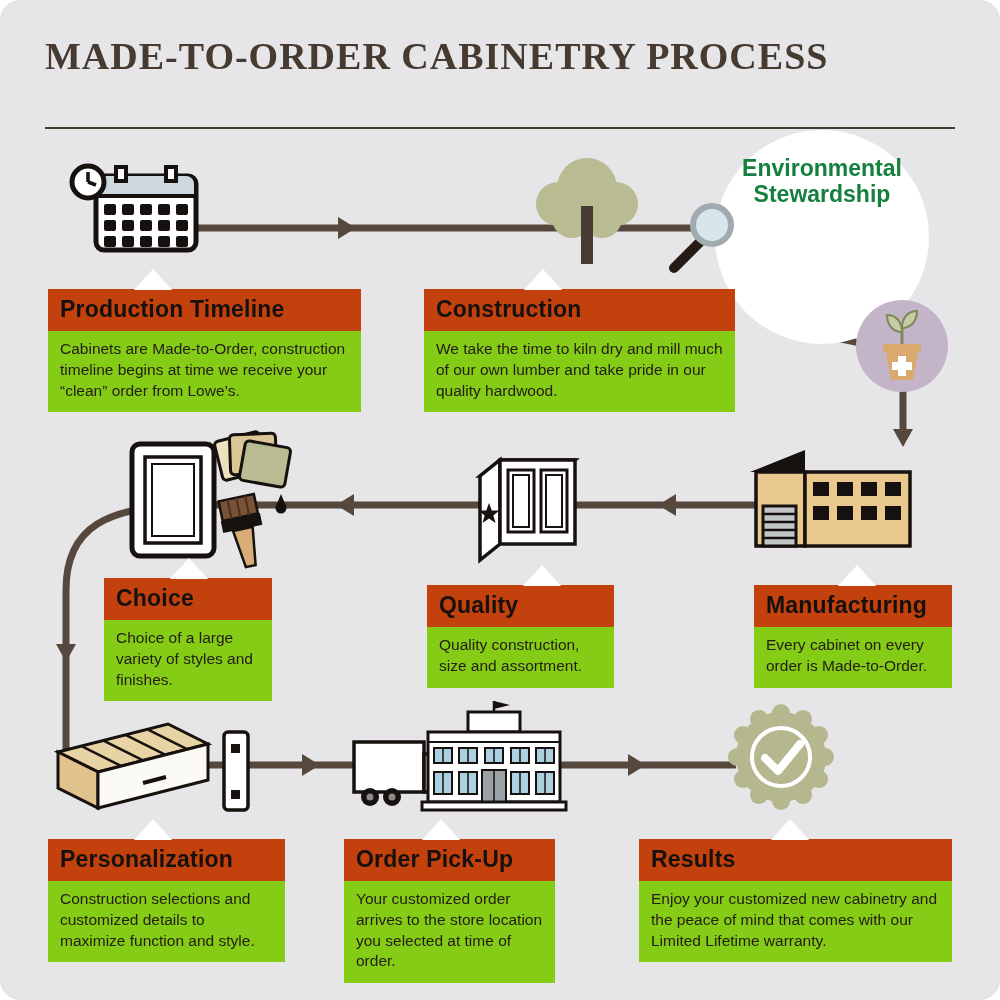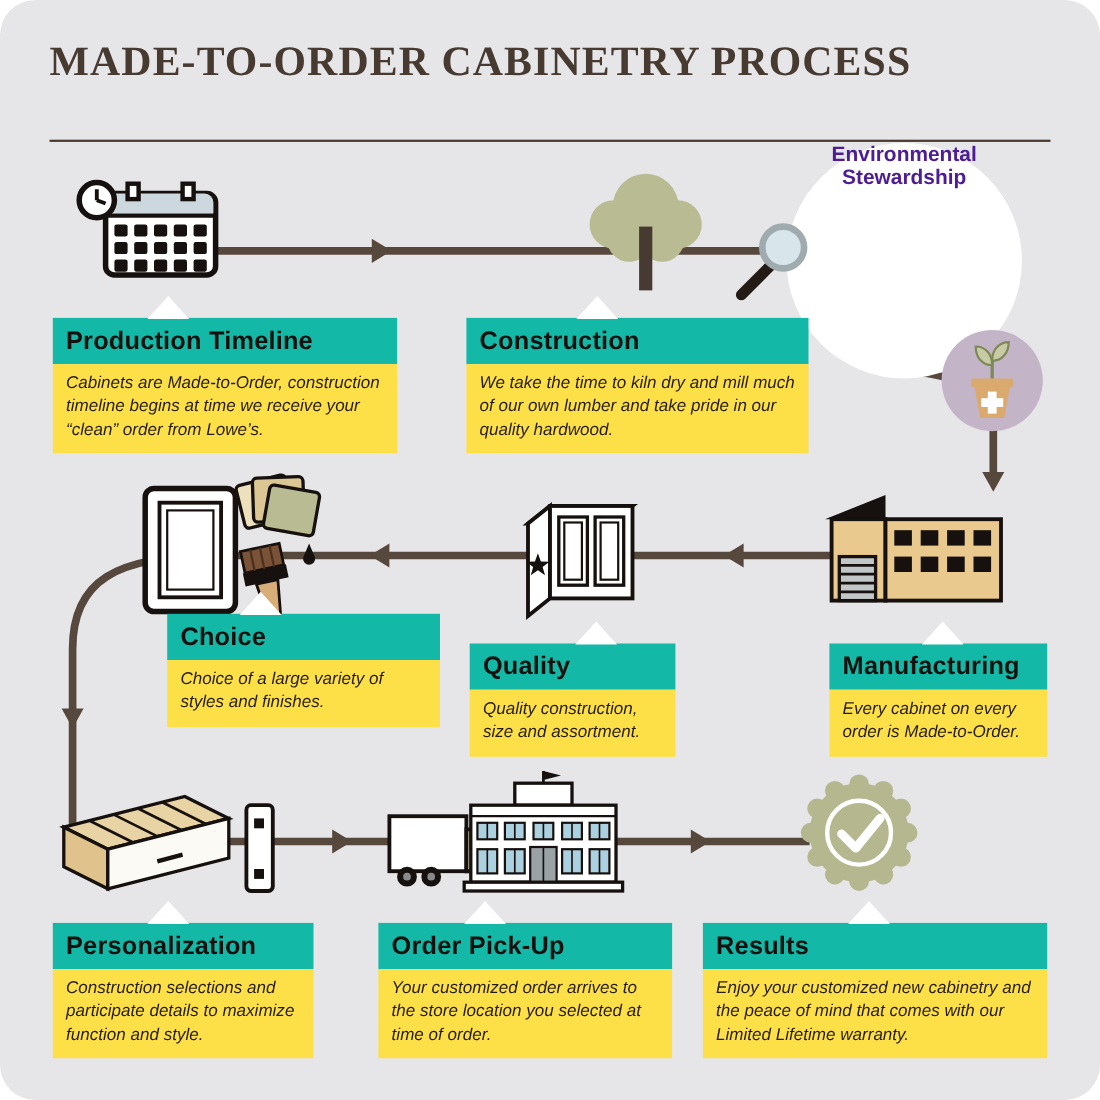--- a/index.html
+++ b/index.html
@@ -1,50 +1,50 @@
 <!DOCTYPE html>
 <html><head>
 <meta charset="utf-8">
 <style>
   * { margin:0; padding:0; box-sizing:border-box; }
   html,body { width:1000px; height:1000px; }
   body { font-family:"Liberation Sans", sans-serif; background:#ffffff; position:relative; }
-  .canvas { position:absolute; inset:0; background:#e6e5e7; border-radius:32px; overflow:hidden; }
+  .canvas { position:absolute; inset:0; background:#e6e5e7; border-radius:20px; overflow:hidden; }
 
   
   .title { position:absolute; left:45px; top:34px; font-family:"Liberation Serif", serif; font-weight:700;
            font-size:38px; letter-spacing:1px; color:#463a31; z-index:6; }
   .subtitle { position:absolute; left:45px; top:84px; font-family:"Liberation Serif", serif;
               font-size:28px; color:#2b241f; z-index:6; }
   .header-rule { position:absolute; left:45px; top:127px; width:910px; height:2px; background:#463a31; z-index:6; }
 
   
   .flow { position:absolute; left:0; top:0; z-index:1; }
 
   
   .bubble { position:absolute; left:715px; top:130px; width:214px; height:214px; border-radius:50%;
             background:#ffffff; z-index:2; text-align:center; }
-  .bubble-title { font-weight:700; font-size:19px; line-height:1.12; color:#4c1d95; }
+  .bubble-title { margin-top:26px; font-weight:700; font-size:23px; line-height:1.12; color:#15803d; }
   .bubble-title .bl { display:block; }
   .bubble-body { margin:5px auto 0; width:172px; font-size:15.5px; line-height:1.3; color:#16110e; }
   .plant-circle { position:absolute; left:856px; top:300px; width:92px; height:92px; border-radius:50%;
                   background:#c4b4c8; z-index:3; }
   .plant-circle svg { position:absolute; left:0; top:0; }
 
   
   .icon { position:absolute; z-index:4; }
 
   
   .step { position:absolute; z-index:6; }
   .pointer { position:absolute; top:-20px; width:0; height:0;
              border-left:19px solid transparent; border-right:19px solid transparent;
              border-bottom:21px solid #ffffff; }
-  .step-title { background:#14b8a6; font-weight:700; font-size:23px; padding:7px 12px 8px;
+  .step-title { background:#c2410c; font-weight:700; font-size:23px; padding:7px 12px 8px;
                 color:#16110e; letter-spacing:0.2px; }
-  .step-desc { background:#fde047; font-size:15.5px; line-height:1.34; padding:8px 12px 11px; color:#241c15;font-style:italic; }
+  .step-desc { background:#84cc16; font-size:15.5px; line-height:1.34; padding:8px 12px 11px; color:#241c15; }
 </style>
 </head>
 <body>
 
 <div class="canvas">
 
   <div class="title">MADE-TO-ORDER CABINETRY PROCESS</div>
   <div class="header-rule"></div>
 
   <svg class="flow" width="1000" height="1000" viewBox="0 0 1000 1000">
@@ -278,45 +278,45 @@
     <div class="step-title">Production Timeline</div>
     <div class="step-desc">Cabinets are Made-to-Order, construction timeline begins at time we receive your “clean” order  from Lowe’s.</div>
   </div>
 
   <div class="step" style="left:424px; top:289px; width:311px;">
     <div class="pointer" style="left:100px;"></div>
     <div class="step-title">Construction</div>
     <div class="step-desc">We take the time to kiln dry and mill much of our own lumber and take pride in our quality hardwood.</div>
   </div>
 
-  <div class="step" style="left:104px; top:558px; width:248px;margin-left:48px;">
+  <div class="step" style="left:104px; top:578px; width:168px;">
     <div class="pointer" style="left:66px;"></div>
     <div class="step-title">Choice</div>
     <div class="step-desc">Choice of a large variety of styles and finishes.</div>
   </div>
 
   <div class="step" style="left:754px; top:585px; width:198px;">
     <div class="pointer" style="left:84px;"></div>
     <div class="step-title">Manufacturing</div>
     <div class="step-desc">Every cabinet on every order is Made-to-Order.</div>
   </div>
 
   <div class="step" style="left:427px; top:585px; width:187px;">
     <div class="pointer" style="left:96px;"></div>
     <div class="step-title">Quality</div>
     <div class="step-desc">Quality construction, size and assortment.</div>
   </div>
 
   <div class="step" style="left:48px; top:839px; width:237px;">
     <div class="pointer" style="left:86px;"></div>
     <div class="step-title">Personalization</div>
-    <div class="step-desc">Construction selections and participate details to maximize function and style.</div>
-  </div>
-
-  <div class="step" style="left:344px; top:839px; width:267px;">
+    <div class="step-desc">Construction selections and customized details to maximize function and style.</div>
+  </div>
+
+  <div class="step" style="left:344px; top:839px; width:211px;">
     <div class="pointer" style="left:78px;"></div>
     <div class="step-title">Order Pick-Up</div>
     <div class="step-desc">Your customized order arrives to the store location you selected at time of order.</div>
   </div>
 
   <div class="step" style="left:639px; top:839px; width:313px;">
     <div class="pointer" style="left:132px;"></div>
     <div class="step-title">Results</div>
     <div class="step-desc">Enjoy  your customized new cabinetry and the peace of mind that comes with our Limited Lifetime warranty.</div>
   </div>

